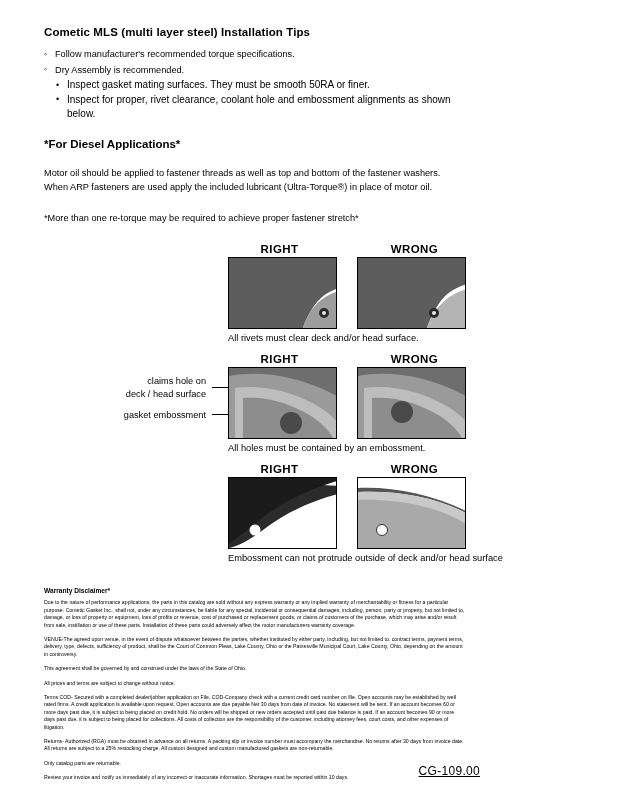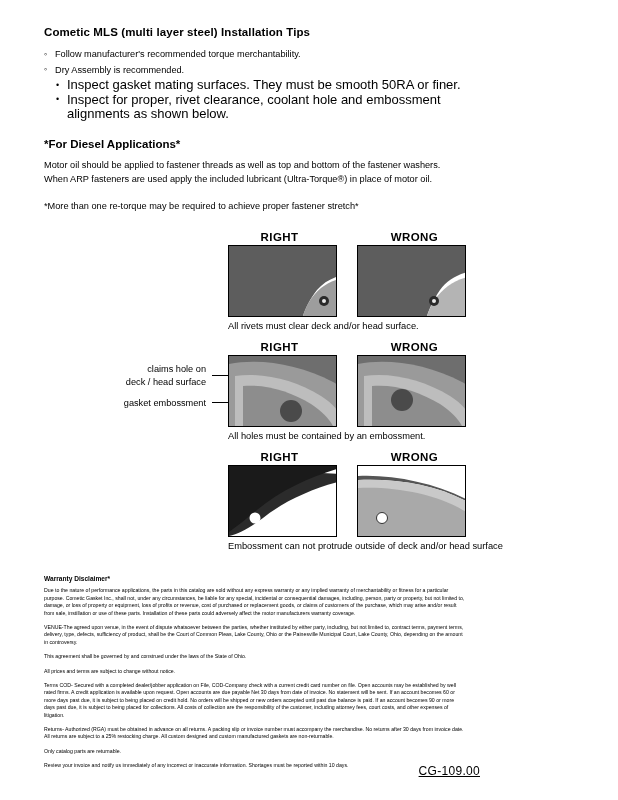--- a/index.html
+++ b/index.html
@@ -46,42 +46,42 @@
     left: 0;
     top: -0.5px;
     font-size: 9px;
   }
   ul.subbullets {
     list-style: none;
     margin: 0;
     padding: 0;
   }
   ul.subbullets > li {
-    font-size: 13px;
+    font-size: 10px;
     line-height: 14.5px;
     position: relative;
     padding-left: 23px;
     margin-bottom: 0;
   }
   ul.subbullets > li::before {
     content: "\2022";
     position: absolute;
     left: 12px;
     top: -0.5px;
     font-size: 9px;
   }
   h2.subhead {
     font-size: 11.5px;
     font-weight: bold;
     margin: 16px 0 8px 0;
   }
   p.body {
     font-size: 9.2px;
     line-height: 14.6px;
-    margin: 4px 0 12px 0;
+    margin: 16px 0 12px 0;
   }
   p.body.last {
     margin-bottom: 0;
   }
 
   
   .figures {
     margin-top: 18px;
     position: relative;
   }
@@ -161,21 +161,21 @@
   }
 </style>
 </head>
 <body>
 
 <div class="page">
 
   <h1 class="title">Cometic MLS (multi layer steel) Installation Tips</h1>
 
   <ul class="bullets">
-    <li>Follow manufacturer's recommended torque merchantability.</li>
+    <li>Follow manufacturer's recommended torque specifications.</li>
     <li>Dry Assembly is recommended.</li>
   </ul>
   <ul class="subbullets">
     <li>Inspect gasket mating surfaces.  They must be smooth 50RA or finer.</li>
     <li>Inspect for proper, rivet clearance, coolant hole and embossment alignments as shown below.</li>
   </ul>
 
   <h2 class="subhead">*For Diesel Applications*</h2>
   <p class="body">Motor oil should be applied to fastener threads as well as top and bottom of the fastener washers. When ARP fasteners are used apply the included lubricant (Ultra-Torque®) in place of motor oil.</p>
   <p class="body last">*More than one re-torque may be required to achieve proper fastener stretch*</p>

